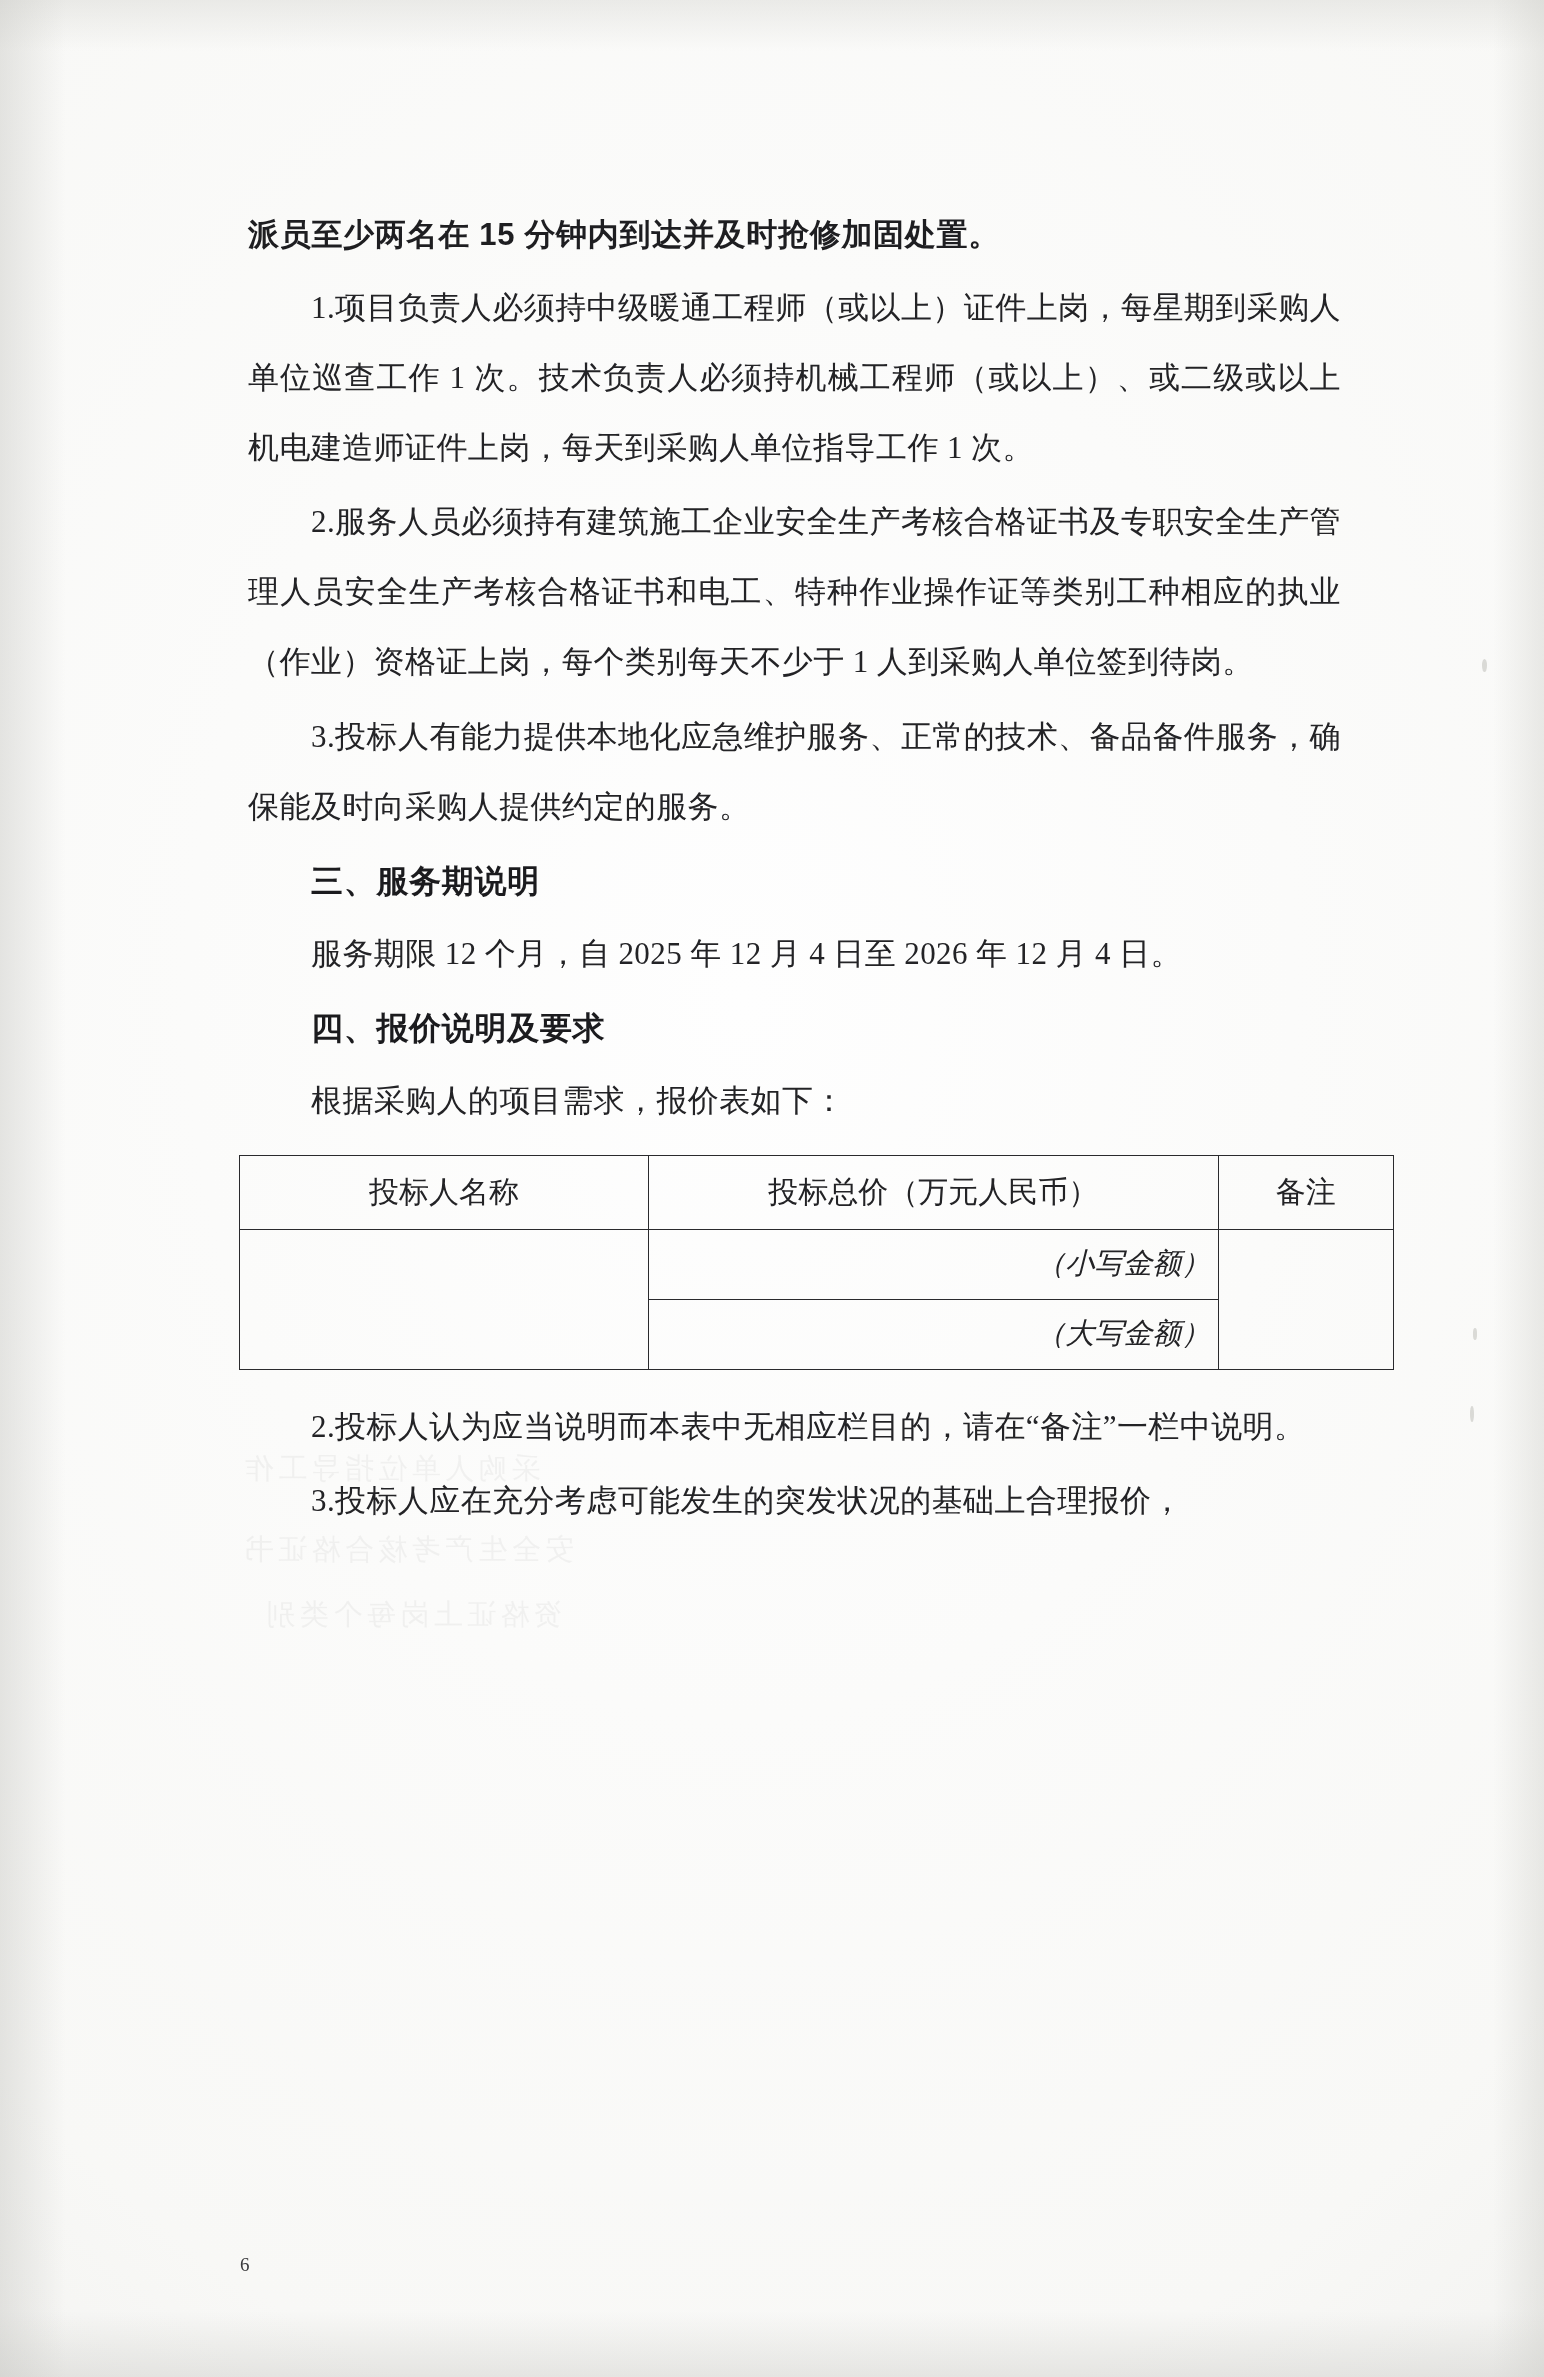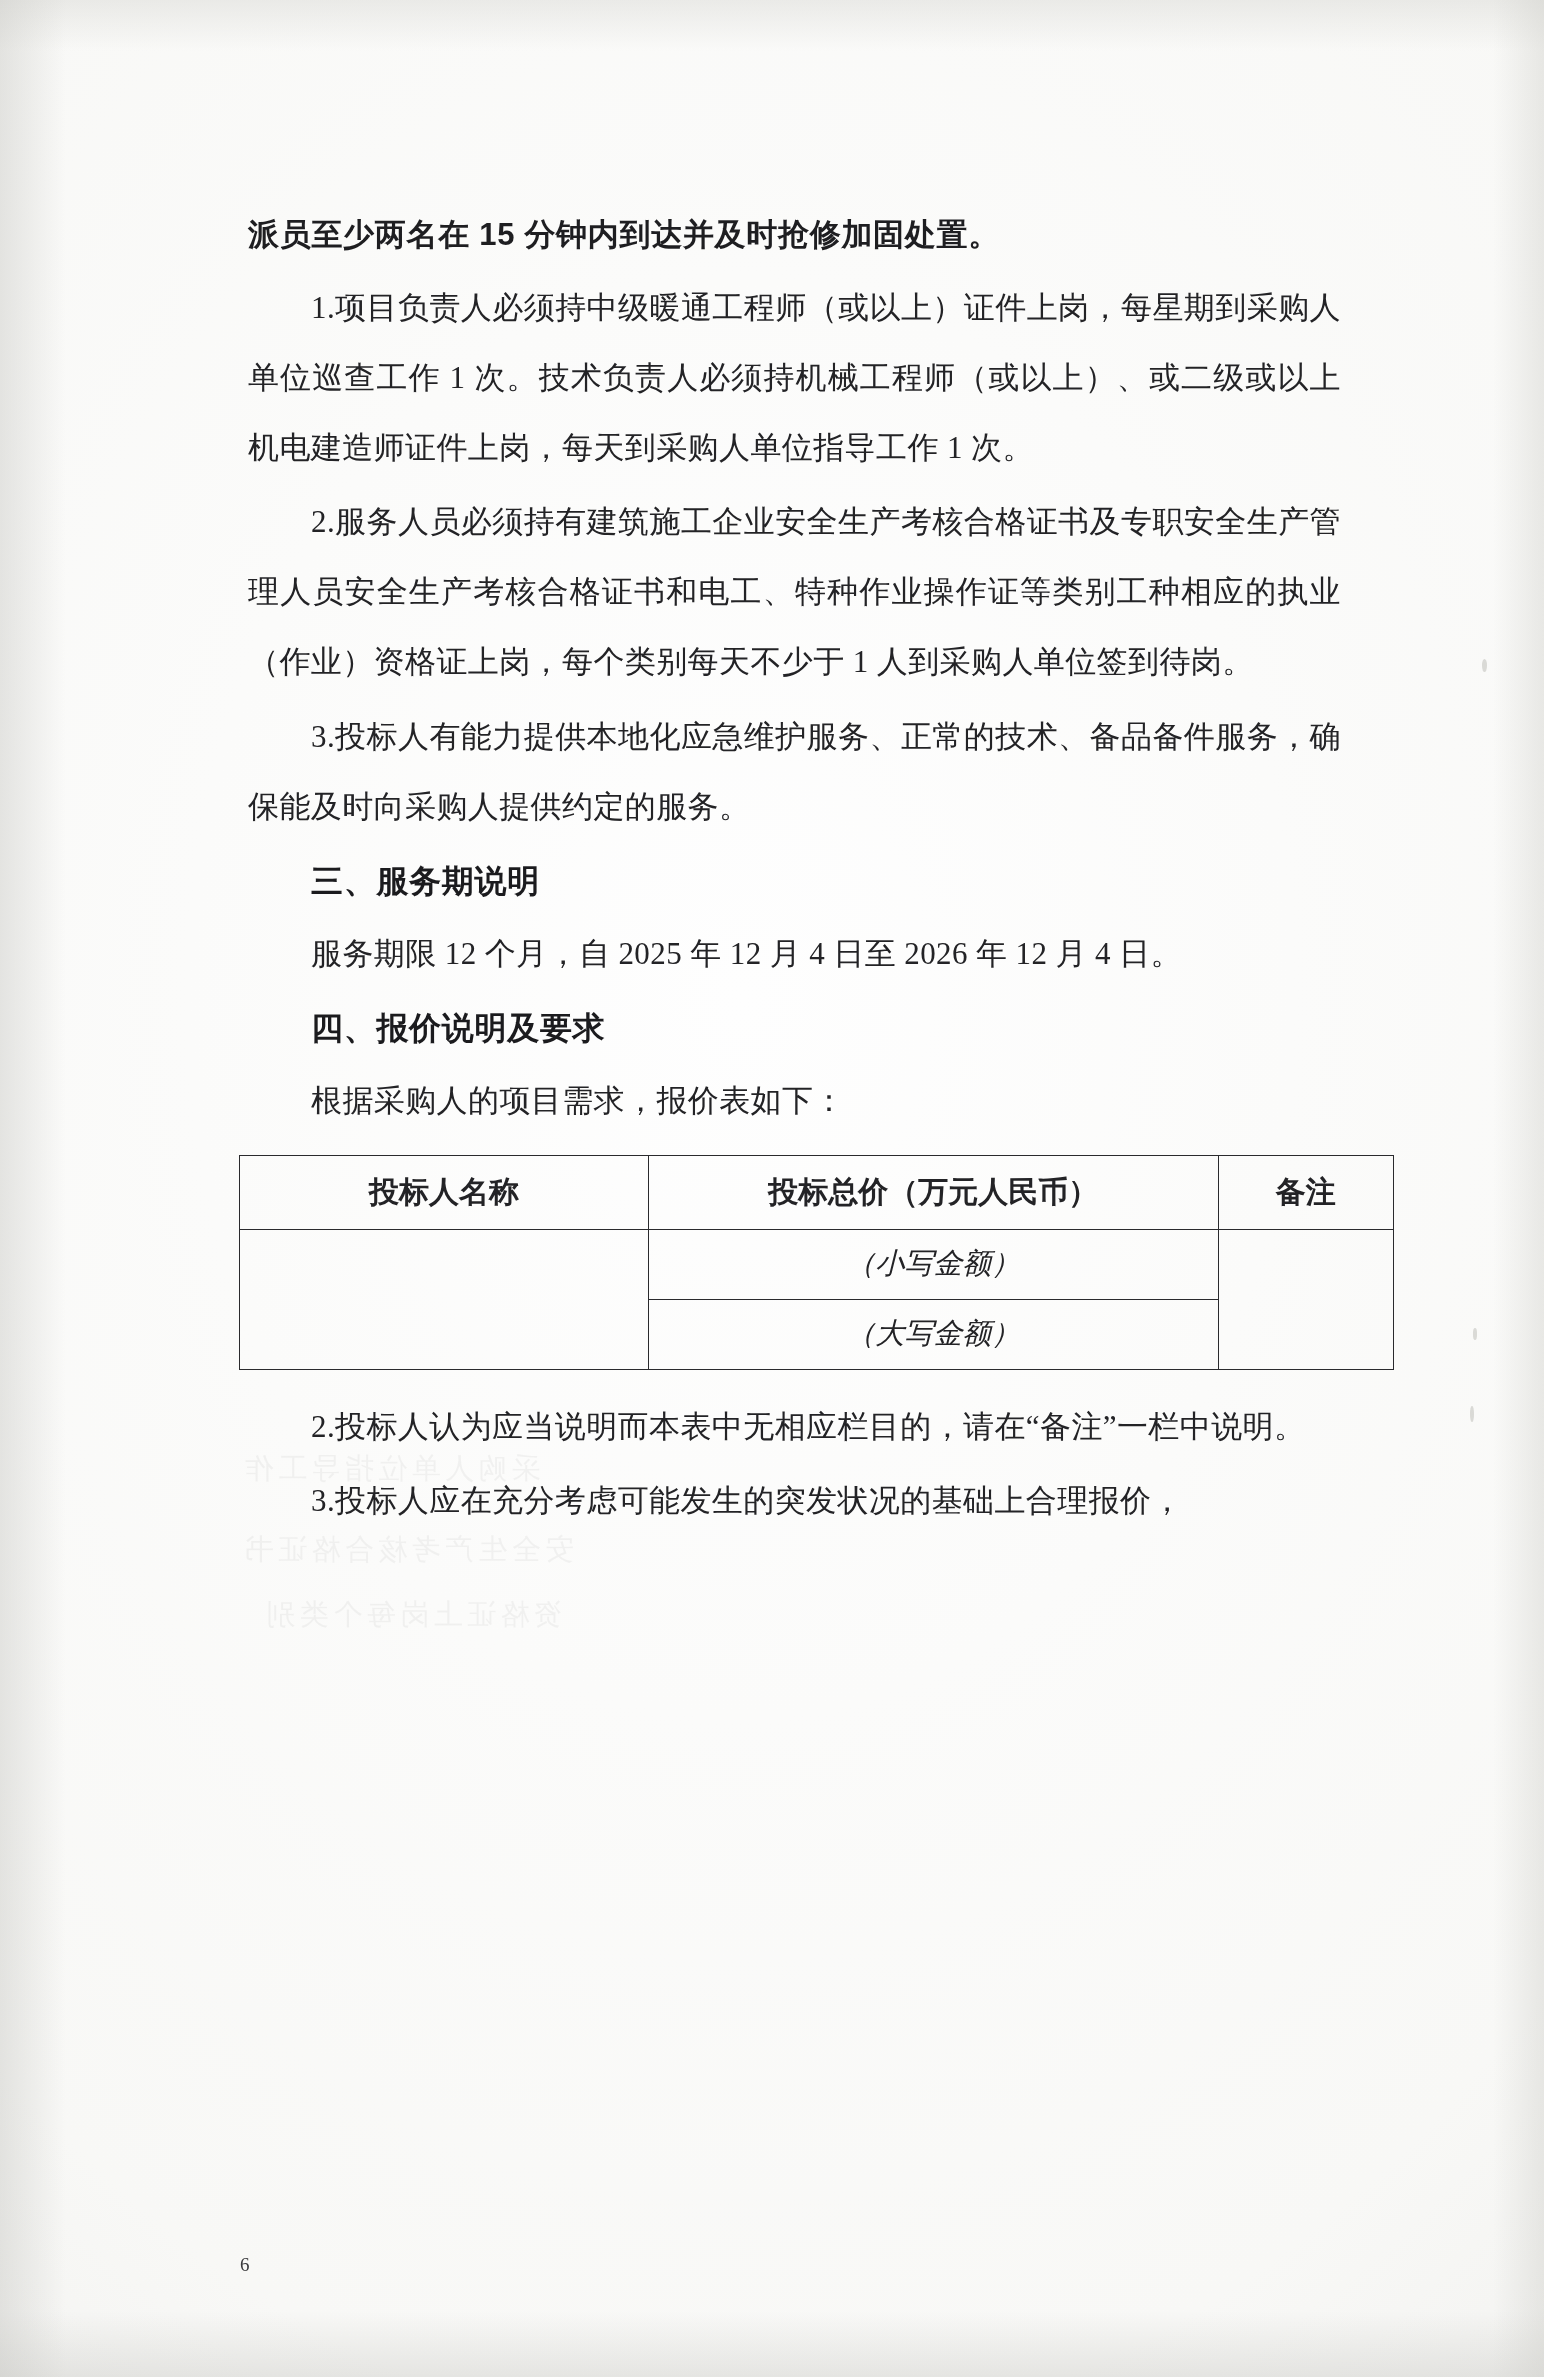--- a/index.html
+++ b/index.html
@@ -113,26 +113,26 @@
     border: 1.5px solid #2a2a2d;
     height: 63px;
     font-size: 29px;
     font-weight: normal;
     color: #232326;
     padding: 2.9px 7.3px;
   }
   table.quote th {
     text-align: center;
     font-family: "Liberation Sans", "DejaVu Sans", sans-serif;
-    font-weight: bold;
+    font-weight: normal;
     font-size: 30px;
     height: 67px;
   }
   td.amount {
-    text-align: center;
+    text-align: right;
     padding-left: 19px;
     font-style: italic;
     font-size: 29px;
     margin-top: 24px;
   }
   .col-name  { width: 393px; }
   .col-price { width: 554px; }
   .col-note  { width: 160px; margin-left: 32px; }
 
   .page-number {

